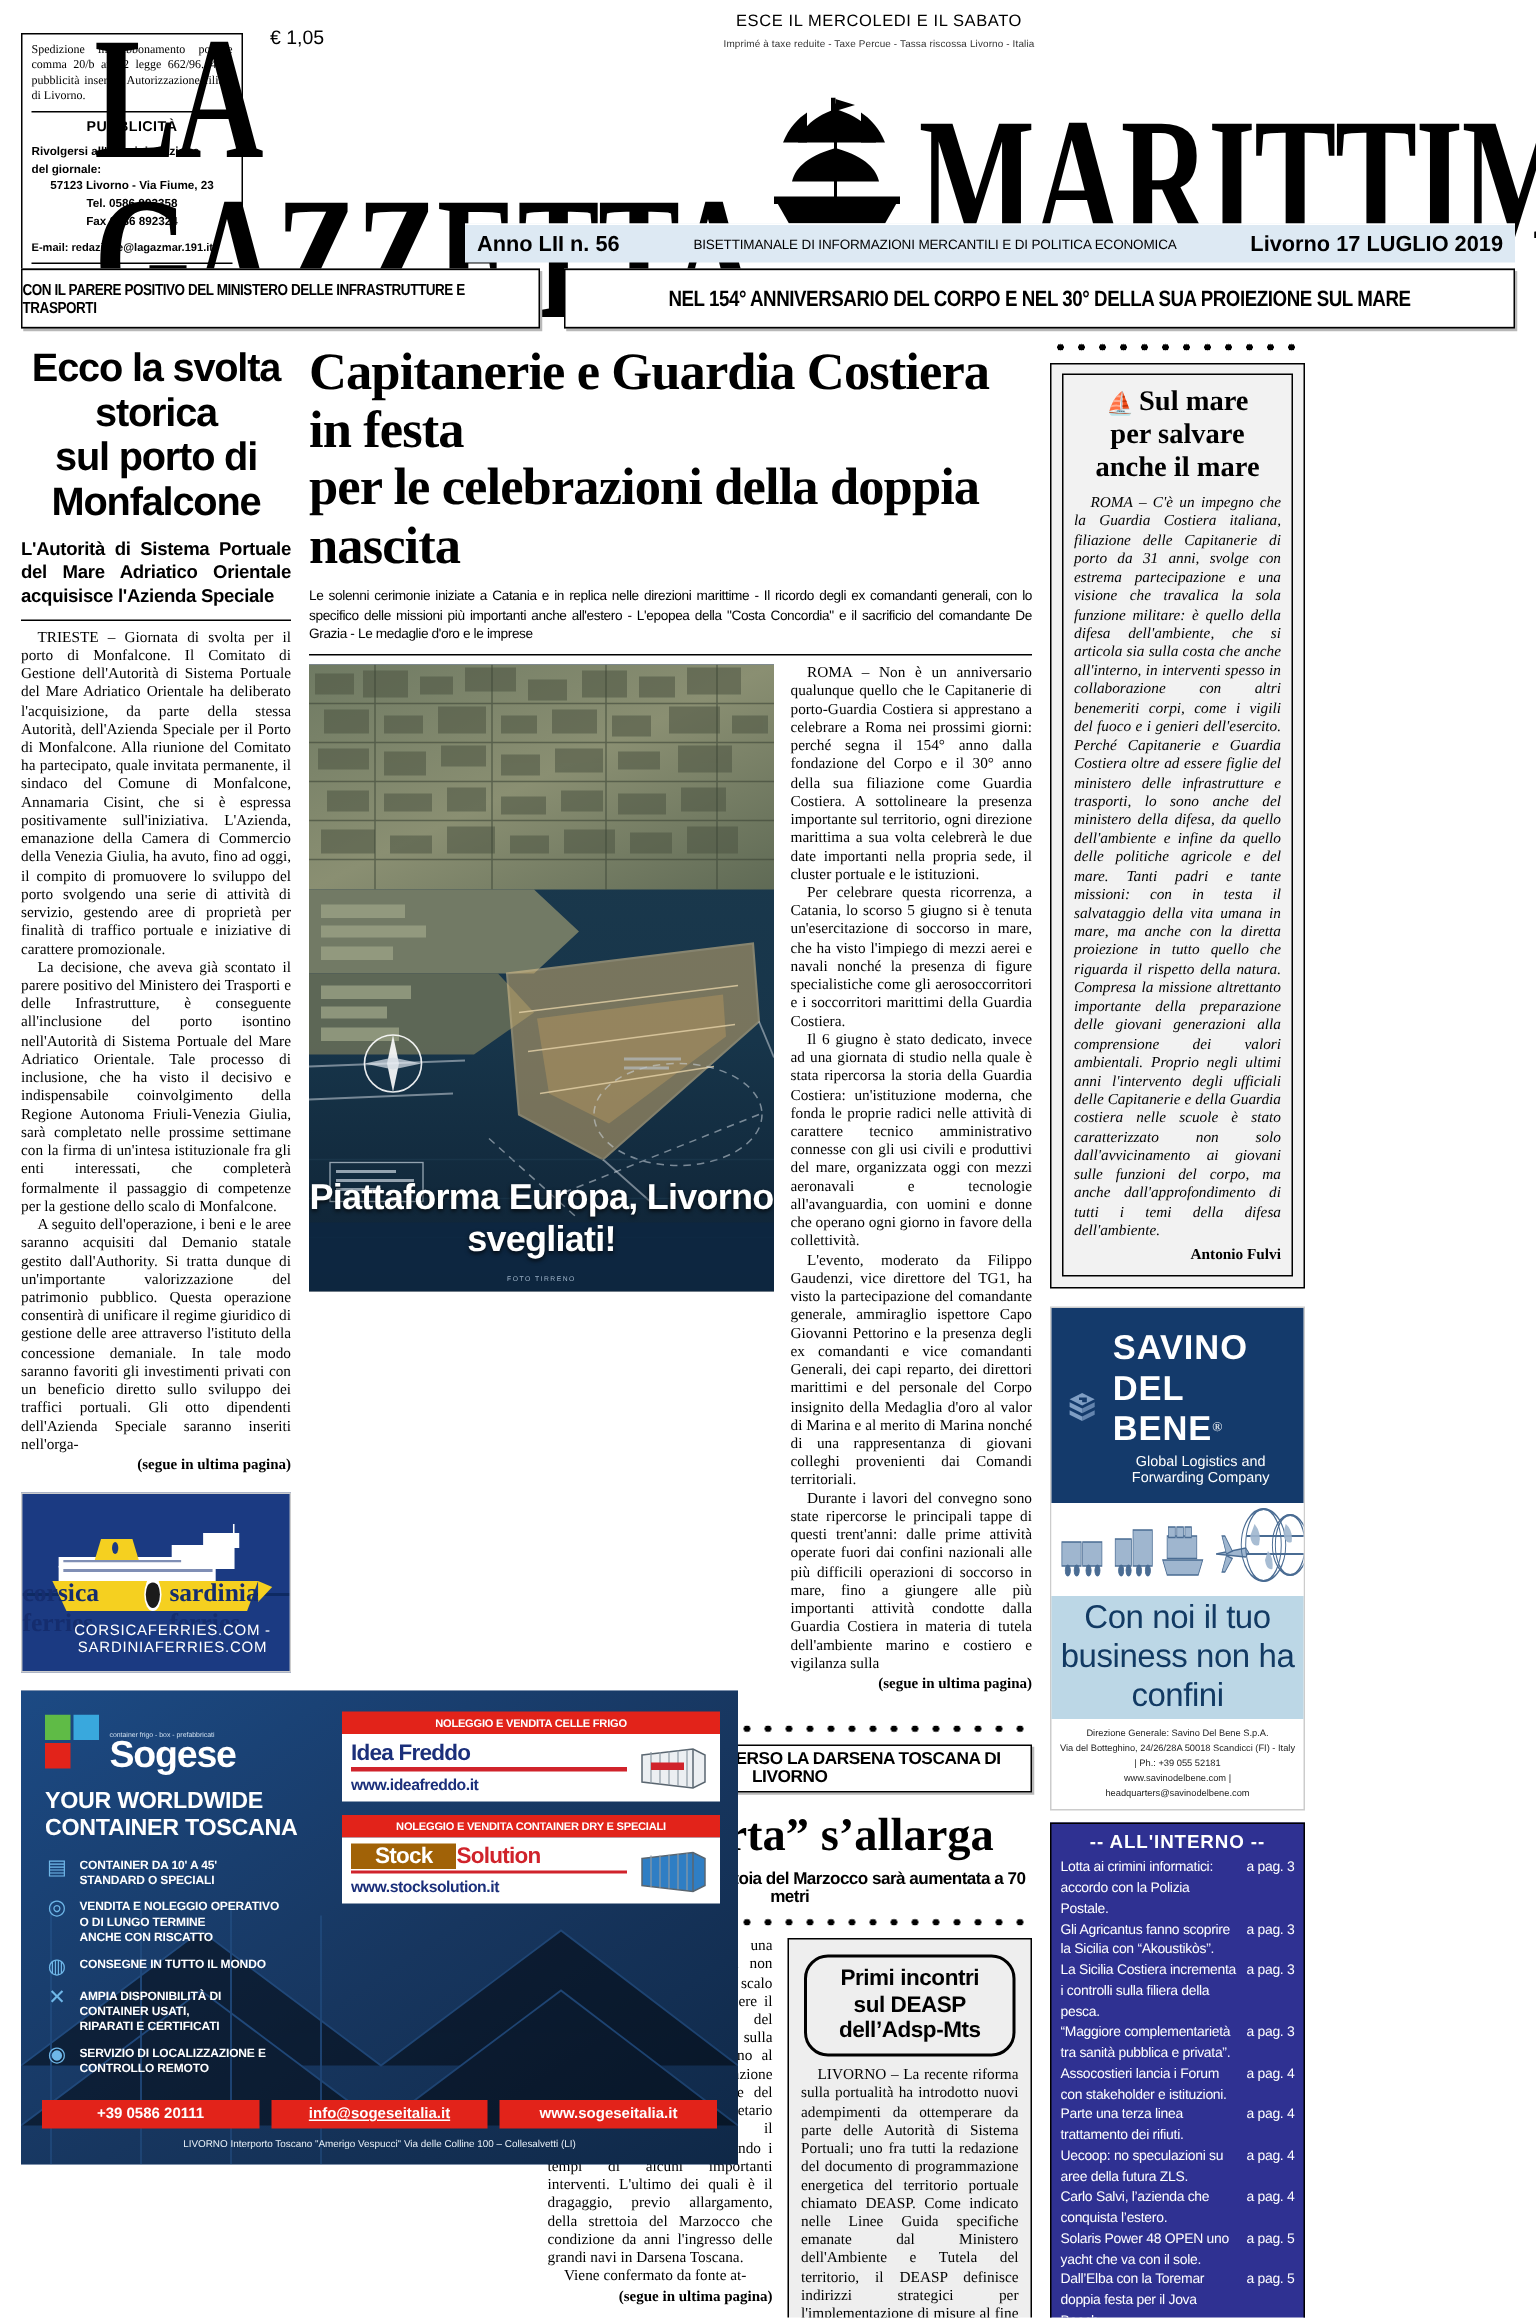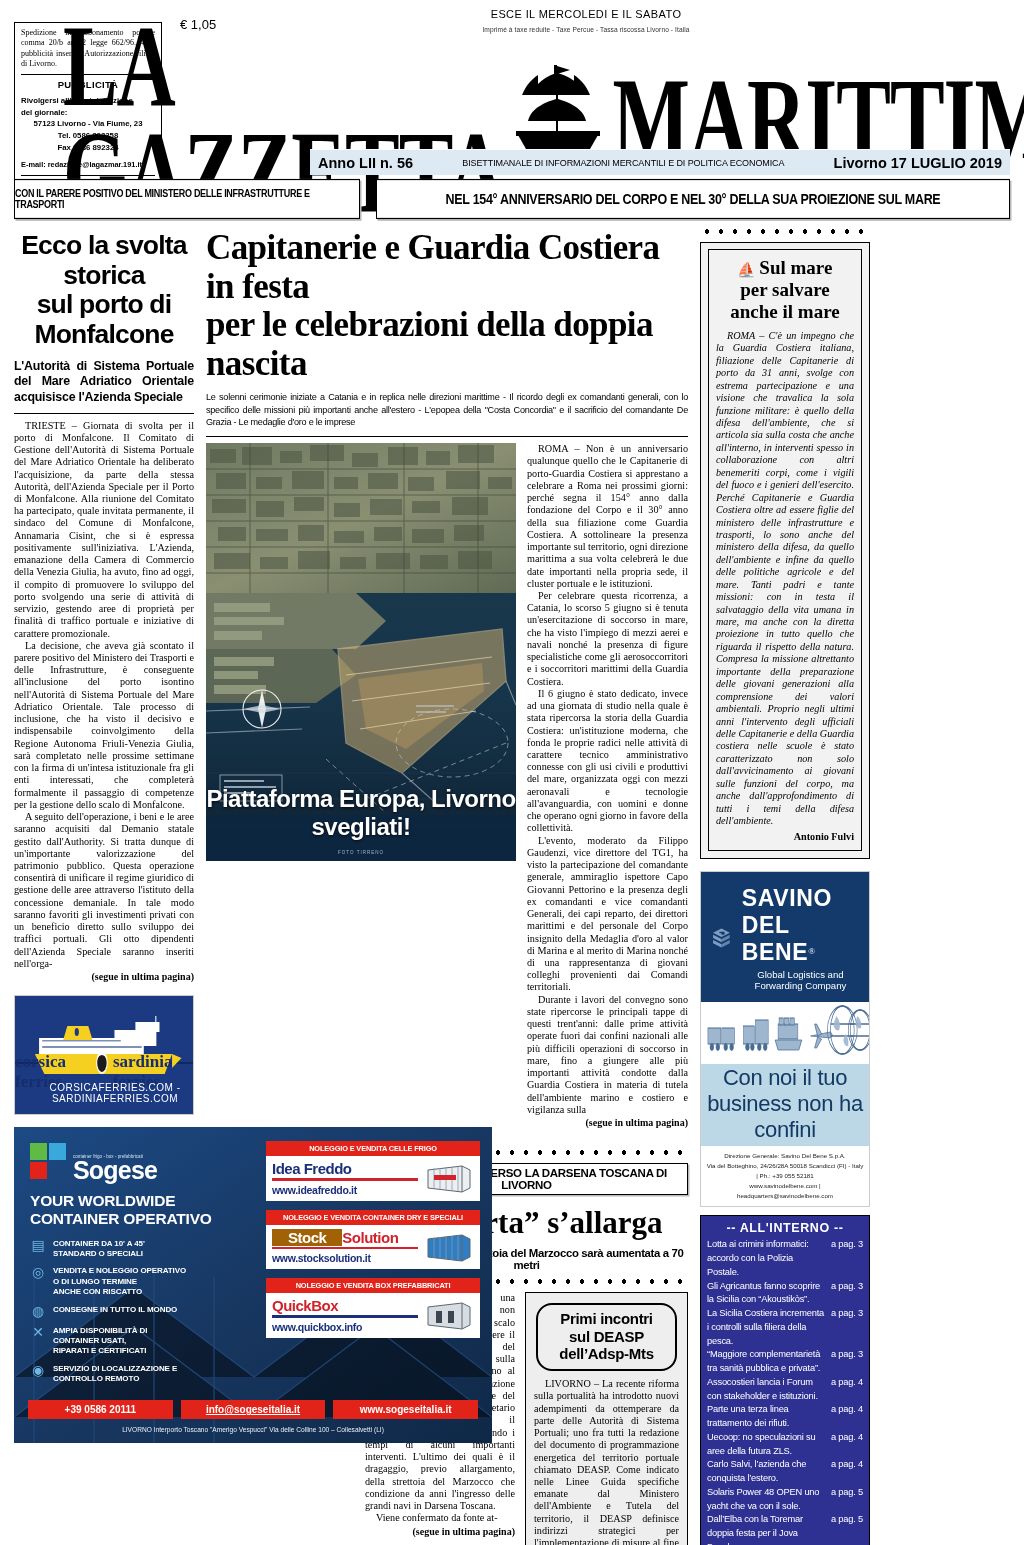--- a/index.html
+++ b/index.html
@@ -301,21 +301,21 @@
               <rect x="19" y="0" width="17" height="17" fill="#39a8dd"></rect>
               <rect x="0" y="19" width="17" height="17" fill="#e2231a"></rect>
             </svg>
             <div>
               <div style="font-family:'Liberation Sans',sans-serif;font-size:4.6px;color:#cfe0f0;margin-bottom:1px;">container frigo - box - prefabbricati</div>
               <div style="font-family:'Liberation Sans',sans-serif;font-weight:bold;font-size:25px;color:#fff;line-height:.85;letter-spacing:-.8px;">Sogese</div>
             </div>
           </div>
           <div style="margin-top:11px;font-family:'Liberation Sans',sans-serif;font-weight:bold;font-size:15.5px;color:#fff;line-height:1.18;letter-spacing:-.2px;">
             <div>YOUR WORLDWIDE</div>
-            <div>CONTAINER OPERATIVO</div>
+            <div>CONTAINER TOSCANA</div>
           </div>
           <div id="sogese-bullets" style="margin-top:10px;">
               <div style="display: flex; gap: 7px; align-items: flex-start; margin-bottom: 7px;">
                 <span style="color: rgb(111, 183, 232); font-size: 14px; line-height: 1; width: 16px; flex: 0 0 16px; text-align: center;">▤</span>
                 <span style="font-family: &quot;Liberation Sans&quot;, sans-serif; font-weight: bold; font-size: 8px; color: rgb(255, 255, 255); line-height: 1.3; white-space: pre-line; letter-spacing: -0.1px;">CONTAINER DA 10' A  45'
 STANDARD O SPECIALI</span>
               </div>
               <div style="display: flex; gap: 7px; align-items: flex-start; margin-bottom: 7px;">
                 <span style="color: rgb(111, 183, 232); font-size: 14px; line-height: 1; width: 16px; flex: 0 0 16px; text-align: center;">◎</span>
                 <span style="font-family: &quot;Liberation Sans&quot;, sans-serif; font-weight: bold; font-size: 8px; color: rgb(255, 255, 255); line-height: 1.3; white-space: pre-line; letter-spacing: -0.1px;">VENDITA E NOLEGGIO OPERATIVO
@@ -333,21 +333,21 @@
 RIPARATI E CERTIFICATI</span>
               </div>
               <div style="display: flex; gap: 7px; align-items: flex-start; margin-bottom: 7px;">
                 <span style="color: rgb(111, 183, 232); font-size: 14px; line-height: 1; width: 16px; flex: 0 0 16px; text-align: center;">◉</span>
                 <span style="font-family: &quot;Liberation Sans&quot;, sans-serif; font-weight: bold; font-size: 8px; color: rgb(255, 255, 255); line-height: 1.3; white-space: pre-line; letter-spacing: -0.1px;">SERVIZIO DI LOCALIZZAZIONE E
 CONTROLLO REMOTO</span>
               </div>
             </div>
         </div>
 
-        <div id="sogese-brands" style="position:absolute;right:12px;top:14px;width:214px;">
+        <div id="sogese-brands" style="position:absolute;right:12px;top:14px;width:252px;">
             <div style="margin-bottom: 9px;">
               <div style="background: rgb(226, 35, 26); color: rgb(255, 255, 255); text-align: center; font-family: &quot;Liberation Sans&quot;, sans-serif; font-weight: bold; font-size: 7.4px; padding: 3px 1px; letter-spacing: -0.15px;">NOLEGGIO E VENDITA CELLE FRIGO</div>
               <div style="background: rgb(255, 255, 255); display: flex; align-items: center; padding: 5px 6px; gap: 6px;">
                 <div style="flex: 1 1 0%;">
                   <div style="font-family: &quot;Liberation Sans&quot;, sans-serif; font-weight: bold; font-size: 15px; line-height: 1; letter-spacing: -0.5px;"><span style="color: rgb(27, 47, 122);">Idea</span><span style="color: rgb(27, 47, 122);"> Freddo</span></div>
                   <div style="height: 2.5px; background: rgb(208, 35, 43); margin: 2px 0px 3px;"></div>
                   <div style="font-family: &quot;Liberation Sans&quot;, sans-serif; font-weight: bold; font-size: 10.5px; color: rgb(27, 47, 122); letter-spacing: -0.3px;">www.ideafreddo.it</div>
                 </div>
                 <div style="flex: 0 0 50px; height: 32px;"><svg viewBox="0 0 50 32" width="50" height="32">
                     <path d="M4 8 L38 4 L46 8 L46 26 L38 30 L4 26 Z" fill="#eceff2" stroke="#5a6670" stroke-width="1"></path>
@@ -366,36 +366,20 @@
                   <div style="font-family: &quot;Liberation Sans&quot;, sans-serif; font-weight: bold; font-size: 15px; line-height: 1; letter-spacing: -0.5px;"><span style="color: rgb(255, 255, 255); background: #a16207; padding: 0px 16px;">Stock</span><span style="color: rgb(208, 35, 43);">Solution</span></div>
                   <div style="height: 2.5px; background: rgb(208, 35, 43); margin: 2px 0px 3px;"></div>
                   <div style="font-family: &quot;Liberation Sans&quot;, sans-serif; font-weight: bold; font-size: 10.5px; color: rgb(27, 47, 122); letter-spacing: -0.3px;">www.stocksolution.it</div>
                 </div>
                 <div style="flex: 0 0 50px; height: 32px;"><svg viewBox="0 0 50 32" width="50" height="32">
                     <path d="M4 8 L38 4 L46 8 L46 26 L38 30 L4 26 Z" fill="#2f7ec4" stroke="#5a6670" stroke-width="1"></path>
                     <path d="M38 4 L38 30" stroke="#5a6670" stroke-width="1"></path>
                     <g stroke="#8e99a3" stroke-width=".8">
                       <path d="M10 6 L10 27 M16 6 L16 27.5 M22 5.5 L22 28 M28 5 L28 28.5 M34 4.5 L34 29"></path>
                     </g>
-                  </svg></div>
-              </div>
-            </div>
-            <div style="margin-bottom: 9px;">
-              <div style="background: rgb(226, 35, 26); color: rgb(255, 255, 255); text-align: center; font-family: &quot;Liberation Sans&quot;, sans-serif; font-weight: bold; font-size: 7.4px; padding: 3px 1px; letter-spacing: -0.15px;">NOLEGGIO E VENDITA BOX PREFABBRICATI</div>
-              <div style="background: rgb(255, 255, 255); display: flex; align-items: center; padding: 5px 6px; gap: 6px;">
-                <div style="flex: 1 1 0%;">
-                  <div style="font-family: &quot;Liberation Sans&quot;, sans-serif; font-weight: bold; font-size: 15px; line-height: 1; letter-spacing: -0.5px;"><span style="color: rgb(208, 35, 43);">Quick</span><span style="color: rgb(208, 35, 43);">Box</span></div>
-                  <div style="height: 2.5px; background: rgb(27, 47, 122); margin: 2px 0px 3px;"></div>
-                  <div style="font-family: &quot;Liberation Sans&quot;, sans-serif; font-weight: bold; font-size: 10.5px; color: rgb(27, 47, 122); letter-spacing: -0.3px;">www.quickbox.info</div>
-                </div>
-                <div style="flex: 0 0 50px; height: 32px;"><svg viewBox="0 0 50 32" width="50" height="32">
-                    <path d="M4 8 L38 4 L46 8 L46 26 L38 30 L4 26 Z" fill="#d7dde2" stroke="#5a6670" stroke-width="1"></path>
-                    <path d="M38 4 L38 30" stroke="#5a6670" stroke-width="1"></path>
-                    <rect x="12" y="12" width="6" height="12" fill="#3b4650"></rect>
-                    <rect x="24" y="12" width="6" height="12" fill="#3b4650"></rect>
                   </svg></div>
               </div>
             </div>
           </div>
 
         <div style="position:absolute;left:14px;right:14px;bottom:24px;display:flex;gap:8px;">
           <div style="flex:1;background:#e2231a;color:#fff;text-align:center;font-family:'Liberation Sans',sans-serif;font-weight:bold;font-size:10px;padding:4px 0;">+39 0586 20111</div>
           <div style="flex:1;background:#e2231a;color:#fff;text-align:center;font-family:'Liberation Sans',sans-serif;font-weight:bold;font-size:10px;padding:4px 0;text-decoration:underline;">info@sogeseitalia.it</div>
           <div style="flex:1;background:#e2231a;color:#fff;text-align:center;font-family:'Liberation Sans',sans-serif;font-weight:bold;font-size:10px;padding:4px 0;">www.sogeseitalia.it</div>
         </div>

